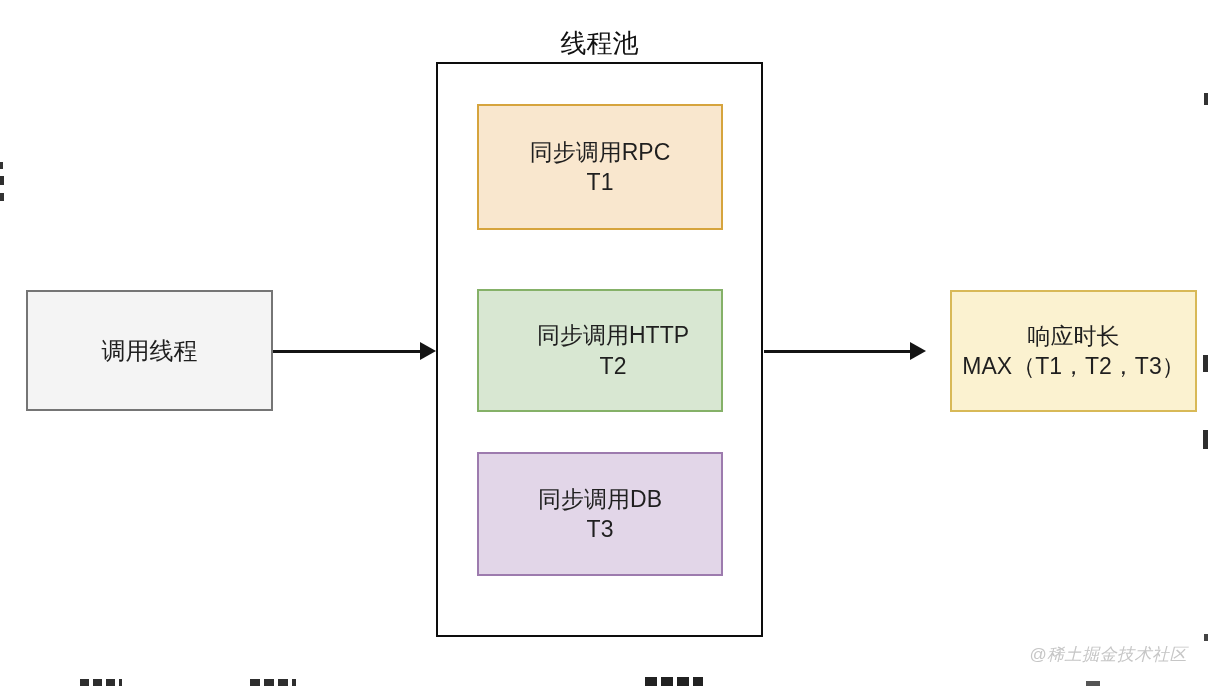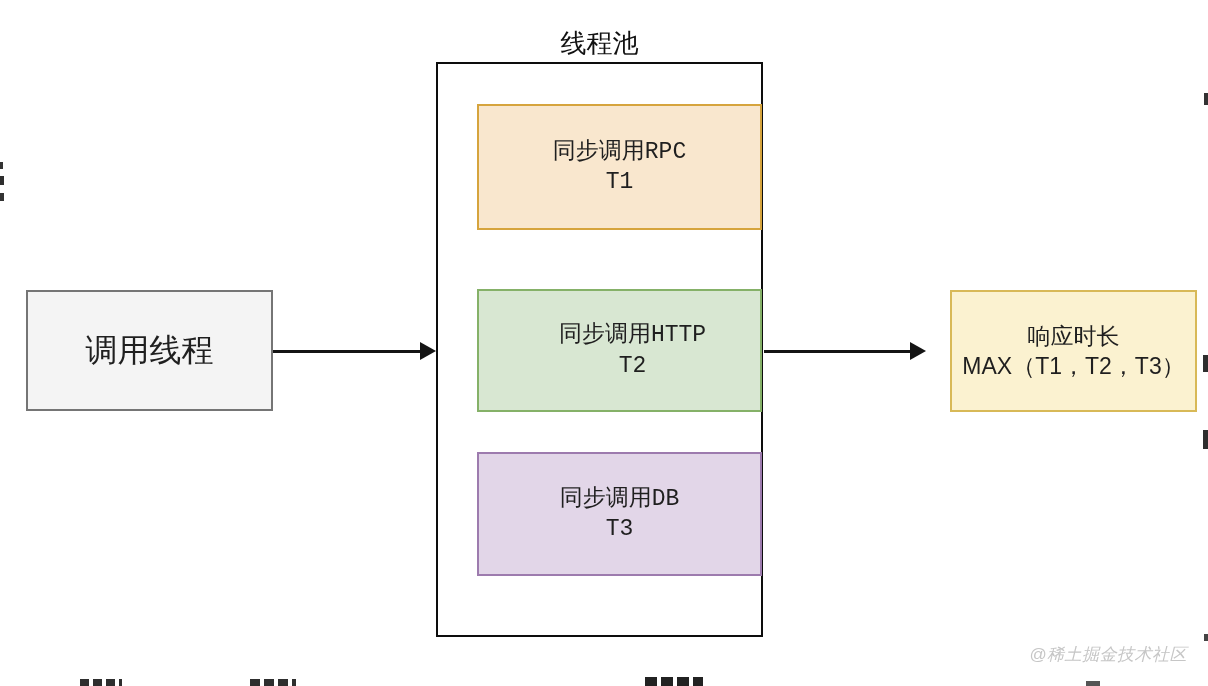--- a/index.html
+++ b/index.html
@@ -23,42 +23,41 @@
     align-items: center;
     justify-content: center;
     text-align: center;
     color: #1f1f1f;
     line-height: 1.32;
   }
   .caller-box {
     left: 26px; top: 290px; width: 247px; height: 121px;
     background: #f4f4f4;
     border: 2px solid #757575;
-    font-size: 32px;
+    font-size: 24px;
   }
   .pool-container {
     position: absolute;
     left: 436px; top: 62px; width: 327px; height: 575px;
     box-sizing: border-box;
     background: #ffffff;
     border: 2.5px solid #0d0d0d;
   }
   .pool-title {
     position: absolute;
     left: 436px; top: 26px; width: 327px;
     text-align: center;
     font-size: 26px;
     color: #111111;
   }
   .task-box {
-    left: 477px; width: 285px;
+    left: 477px; width: 246px;
     border-style: solid;
     border-width: 2px;
     font-size: 23px;
-    font-family: Liberation Mono, monospace;
   }
   .task-rpc  { top: 104px; height: 126px; }
   .task-http { top: 289px; height: 123px; }
   .task-db   { top: 452px; height: 124px; }
   .result-box {
     left: 926px; top: 290px; width: 247px; height: 122px;
     border-style: solid;
     border-width: 2px;
     font-size: 23px;
   }

